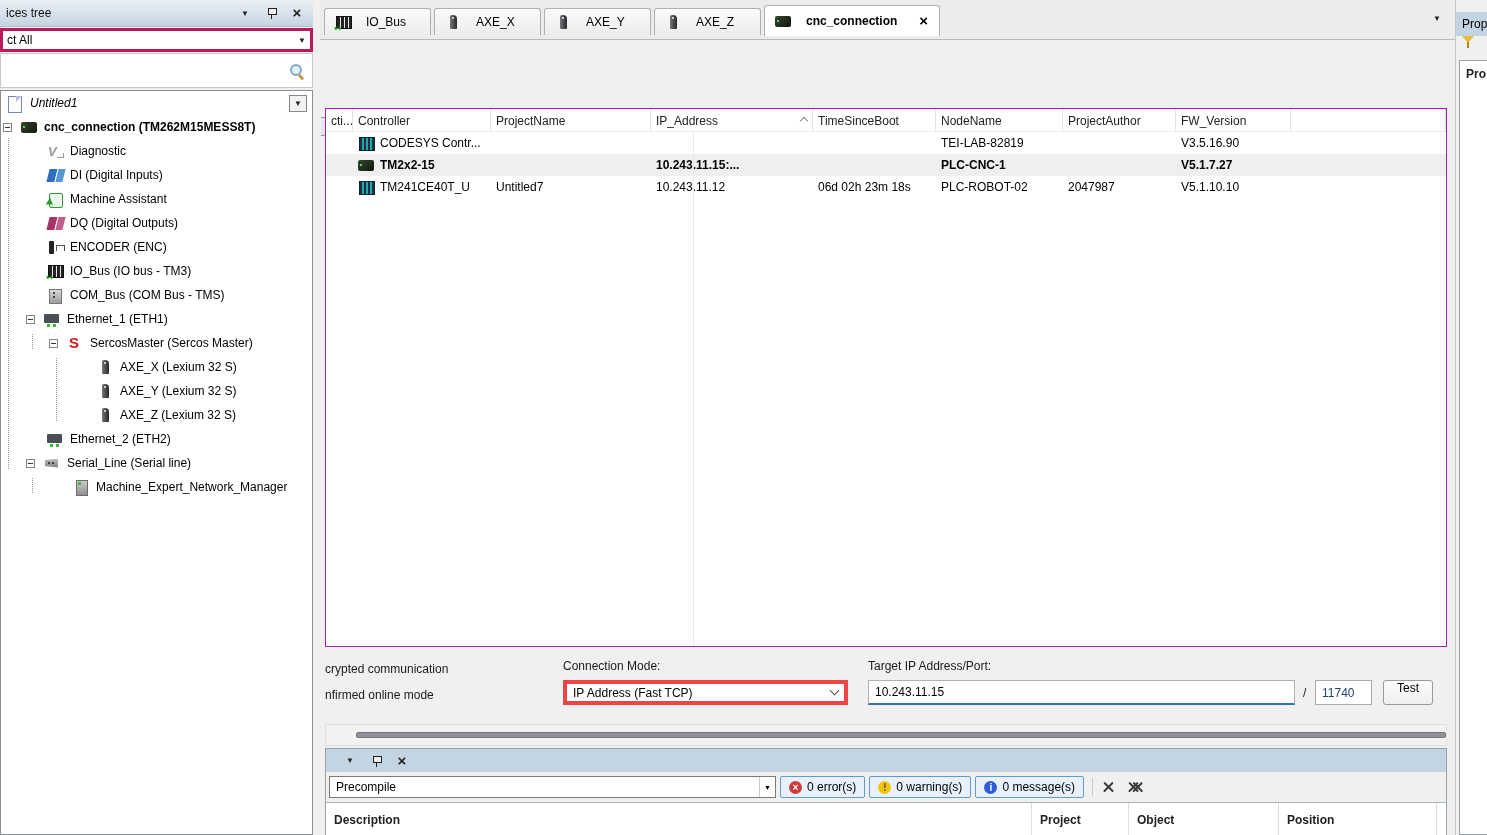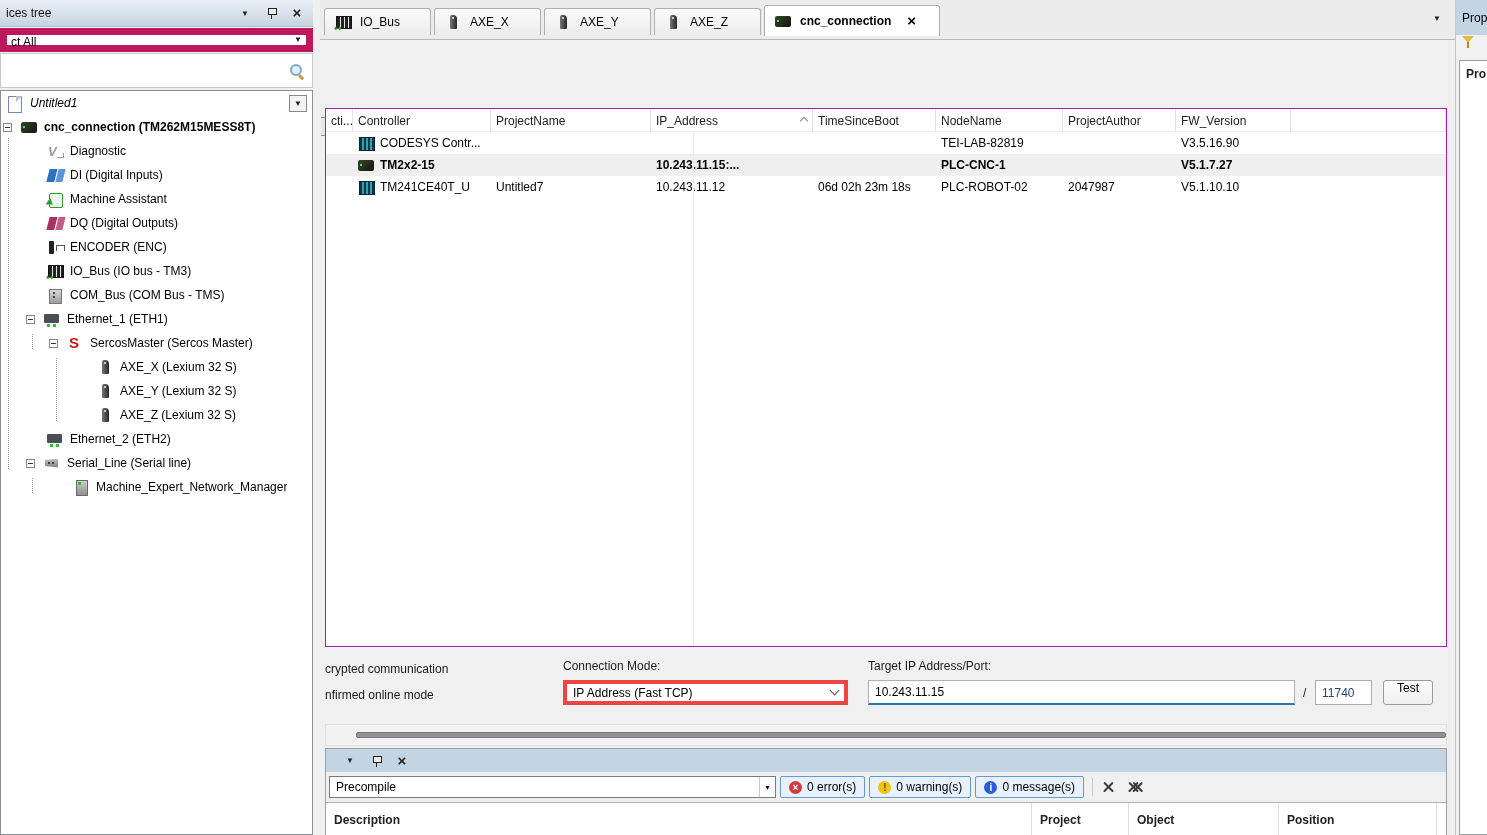--- a/index.html
+++ b/index.html
@@ -8,21 +8,21 @@
 
 .left-panel{position:absolute;left:0;top:0;width:313px;height:835px;background:#F0F0F0}
 .ptitle{position:absolute;left:0;top:0;right:0;height:27px;background:linear-gradient(#EAF0F6,#C6D4E1);border-bottom:1px solid #AEBDCB;display:flex;align-items:center;padding:0 6px}
 .ptitle .t{flex:1;color:#111;white-space:nowrap;overflow:hidden}
 .tbtn{width:20px;height:18px;display:flex;align-items:center;justify-content:center;margin-left:6px;color:#222;cursor:default}
 .dd-glyph{font-size:8px;color:#222}
 .x-glyph{font-size:15px;font-weight:bold;line-height:14px}
 .pin{width:11px;height:14px;position:relative}
 .pin::before{content:"";position:absolute;left:2px;top:2px;width:7px;height:5px;border:1px solid #222;background:#ECECEC}
 .pin::after{content:"";position:absolute;left:5px;top:8px;width:1px;height:5px;background:#222}
-.filter-row{position:absolute;left:0;top:28px;right:0;height:24px;background:#fff;border:7px solid #be185d;display:flex;align-items:flex-start;padding:0 4px}
+.filter-row{position:absolute;left:0;top:28px;right:0;height:24px;background:#fff;border:3px solid #be185d;display:flex;align-items:center;padding:0 4px}
 .filter-row .v{flex:1;white-space:nowrap;overflow:hidden}
 .search-row{position:absolute;left:0;top:53px;right:0;height:35px;background:#fff;border:1px solid #C9C9C9}
 .search-row input{position:absolute;left:2px;top:2px;right:28px;bottom:2px;border:none;outline:none;font:12px "Liberation Sans",sans-serif}
 .mag{position:absolute;right:7px;top:9px;width:16px;height:16px}
 .mag::before{content:"";position:absolute;left:1px;top:1px;width:8px;height:8px;border:2px solid #7FA7C9;border-radius:50%;background:rgba(214,232,246,.7)}
 .mag::after{content:"";position:absolute;left:11px;top:11px;width:6px;height:2.5px;background:#C49A45;border-radius:1px;transform:rotate(45deg);transform-origin:0 0}
 .tree-box{position:absolute;left:0;top:90px;right:0;bottom:0;background:#fff;border:1px solid #8A8F98;overflow:hidden}
 .trow{display:flex;align-items:center;height:24px;white-space:nowrap;position:relative}
 .trow .tlbl{overflow:hidden}
 .bold{font-weight:bold}
@@ -57,21 +57,21 @@
 .ti.axis::before{content:"";position:absolute;left:5px;top:0;width:7px;height:14px;background:linear-gradient(90deg,#777,#23272B);border-radius:2px 4px 1px 1px}
 .ti.axis::after{content:"";position:absolute;left:7px;top:2px;width:2px;height:2px;background:#CCC}
 .ti.serial::before{content:"";position:absolute;left:1px;top:3px;width:13px;height:9px;background:linear-gradient(180deg,#BDBDBD,#7F7F7F);clip-path:polygon(0 18%,100% 0,100% 100%,0 82%)}
 .ti.serial::after{content:"";position:absolute;left:4px;top:6px;width:2px;height:2px;background:#3A3A3A;box-shadow:4px 0 0 #3A3A3A}
 .ti.netmgr::before{content:"";position:absolute;left:3px;top:0;width:10px;height:14px;background:linear-gradient(180deg,#CBCBCB,#8F8F8F);border:1px solid #6A6A6A}
 .ti.netmgr::after{content:"";position:absolute;left:5px;top:2px;width:3px;height:3px;background:#2FBF2F}
 .ti.codesys::before{content:"";position:absolute;left:1px;top:1px;width:14px;height:12px;background:repeating-linear-gradient(90deg,#13334D 0 2px,#2AA9A4 2px 4px);border:1px solid #0E2435}
 
 .main{position:absolute;left:320px;top:0;width:1135px;height:835px;background:#F0F0F0}
 .tabstrip{position:absolute;left:0;top:0;right:0;height:40px;background:#ECECEC;border-bottom:1px solid #B9B9B9}
-.dtab{position:absolute;top:8px;height:27px;border:1px solid #AFAFAF;border-bottom:none;border-radius:3px 3px 0 0;background:linear-gradient(#FBFBFB,#ECECEC);display:flex;align-items:center;gap:8px;padding:4px 10px;white-space:nowrap}
+.dtab{position:absolute;top:8px;height:27px;border:1px solid #AFAFAF;border-bottom:none;border-radius:3px 3px 0 0;background:linear-gradient(#FBFBFB,#ECECEC);display:flex;align-items:center;gap:14px;padding:4px 10px;white-space:nowrap}
 .dtab.active{top:5px;height:31px;background:#fff;font-weight:bold;z-index:2}
 .ovf{position:absolute;right:14px;top:14px}
 
 .subtabs{position:absolute;left:0;top:41px;right:0;height:27px;display:flex;align-items:stretch;background:#F0F0F0}
 .stab{display:flex;align-items:center;padding:0 11px;border-right:1px solid #E2E2E2;white-space:nowrap;color:#000}
 .stab.active{background:#fff;border:1px solid #C4C4C4;border-bottom:none}
 .stab.opcua{margin-left:30px;border-right:none}
 .scrollbtns{margin-left:auto;margin-right:6px;display:flex;align-items:center;gap:1px}
 .sbtn{width:18px;height:20px;border:1px solid #ACACAC;background:#F3F3F3;display:flex;align-items:center;justify-content:center;font-size:7px;color:#333}
 
@@ -131,21 +131,21 @@
 .msep{width:1px;height:18px;background:#C9C9C9;margin:0 8px}
 .xico{width:15px;height:15px;position:relative;margin-right:10px}
 .xico::before,.xico::after{content:"";position:absolute;left:1px;top:6px;width:13px;height:2.4px;background:#3A3A3A;border-radius:1px}
 .xico::before{transform:rotate(45deg)}.xico::after{transform:rotate(-45deg)}
 .xico.all::before{box-shadow:3px -3px 0 #3A3A3A}
 .xico.all::after{box-shadow:3px 3px 0 #3A3A3A}
 .mhead{position:absolute;left:0;top:53px;right:0;height:34px;background:#fff;border-top:1px solid #AAB2BA;display:grid;grid-template-columns:706px 97px 150px 158px minmax(0,1fr)}
 .mhead>div{display:flex;align-items:center;padding:0 8px;border-right:1px solid #DEDEDE;white-space:nowrap;overflow:hidden;font-weight:bold;color:#222}
 
 .right-panel{position:absolute;left:1455px;top:0;width:32px;height:835px;background:#F0F0F0;border-left:1px solid #C6C6C6}
-.rtitle{position:absolute;left:0;top:0;right:0;height:35px;background:#C3D4E2;display:flex;align-items:center;padding:12px 6px;white-space:nowrap;overflow:hidden}
+.rtitle{position:absolute;left:0;top:12px;right:0;height:24px;background:#C3D4E2;display:flex;align-items:center;padding:12px 6px;white-space:nowrap;overflow:hidden}
 .rtool{position:absolute;left:0;top:26px;right:0;height:30px;display:flex;align-items:center;padding:0 6px}
 .funnel{width:13px;height:15px;position:relative}
 .funnel::before{content:"";position:absolute;left:0;top:2px;border-left:6px solid transparent;border-right:6px solid transparent;border-top:7px solid #E8B93E}
 .funnel::after{content:"";position:absolute;left:5px;top:8px;width:2px;height:6px;background:#A98A20}
 .rbox{position:absolute;left:3px;top:60px;right:-2px;bottom:0;background:#fff;border:1px solid #98A0A8;padding:6px;white-space:nowrap;overflow:hidden;font-weight:bold;color:#222}
 </style>
 </head>
 <body>
 
 <div class="left-panel">

